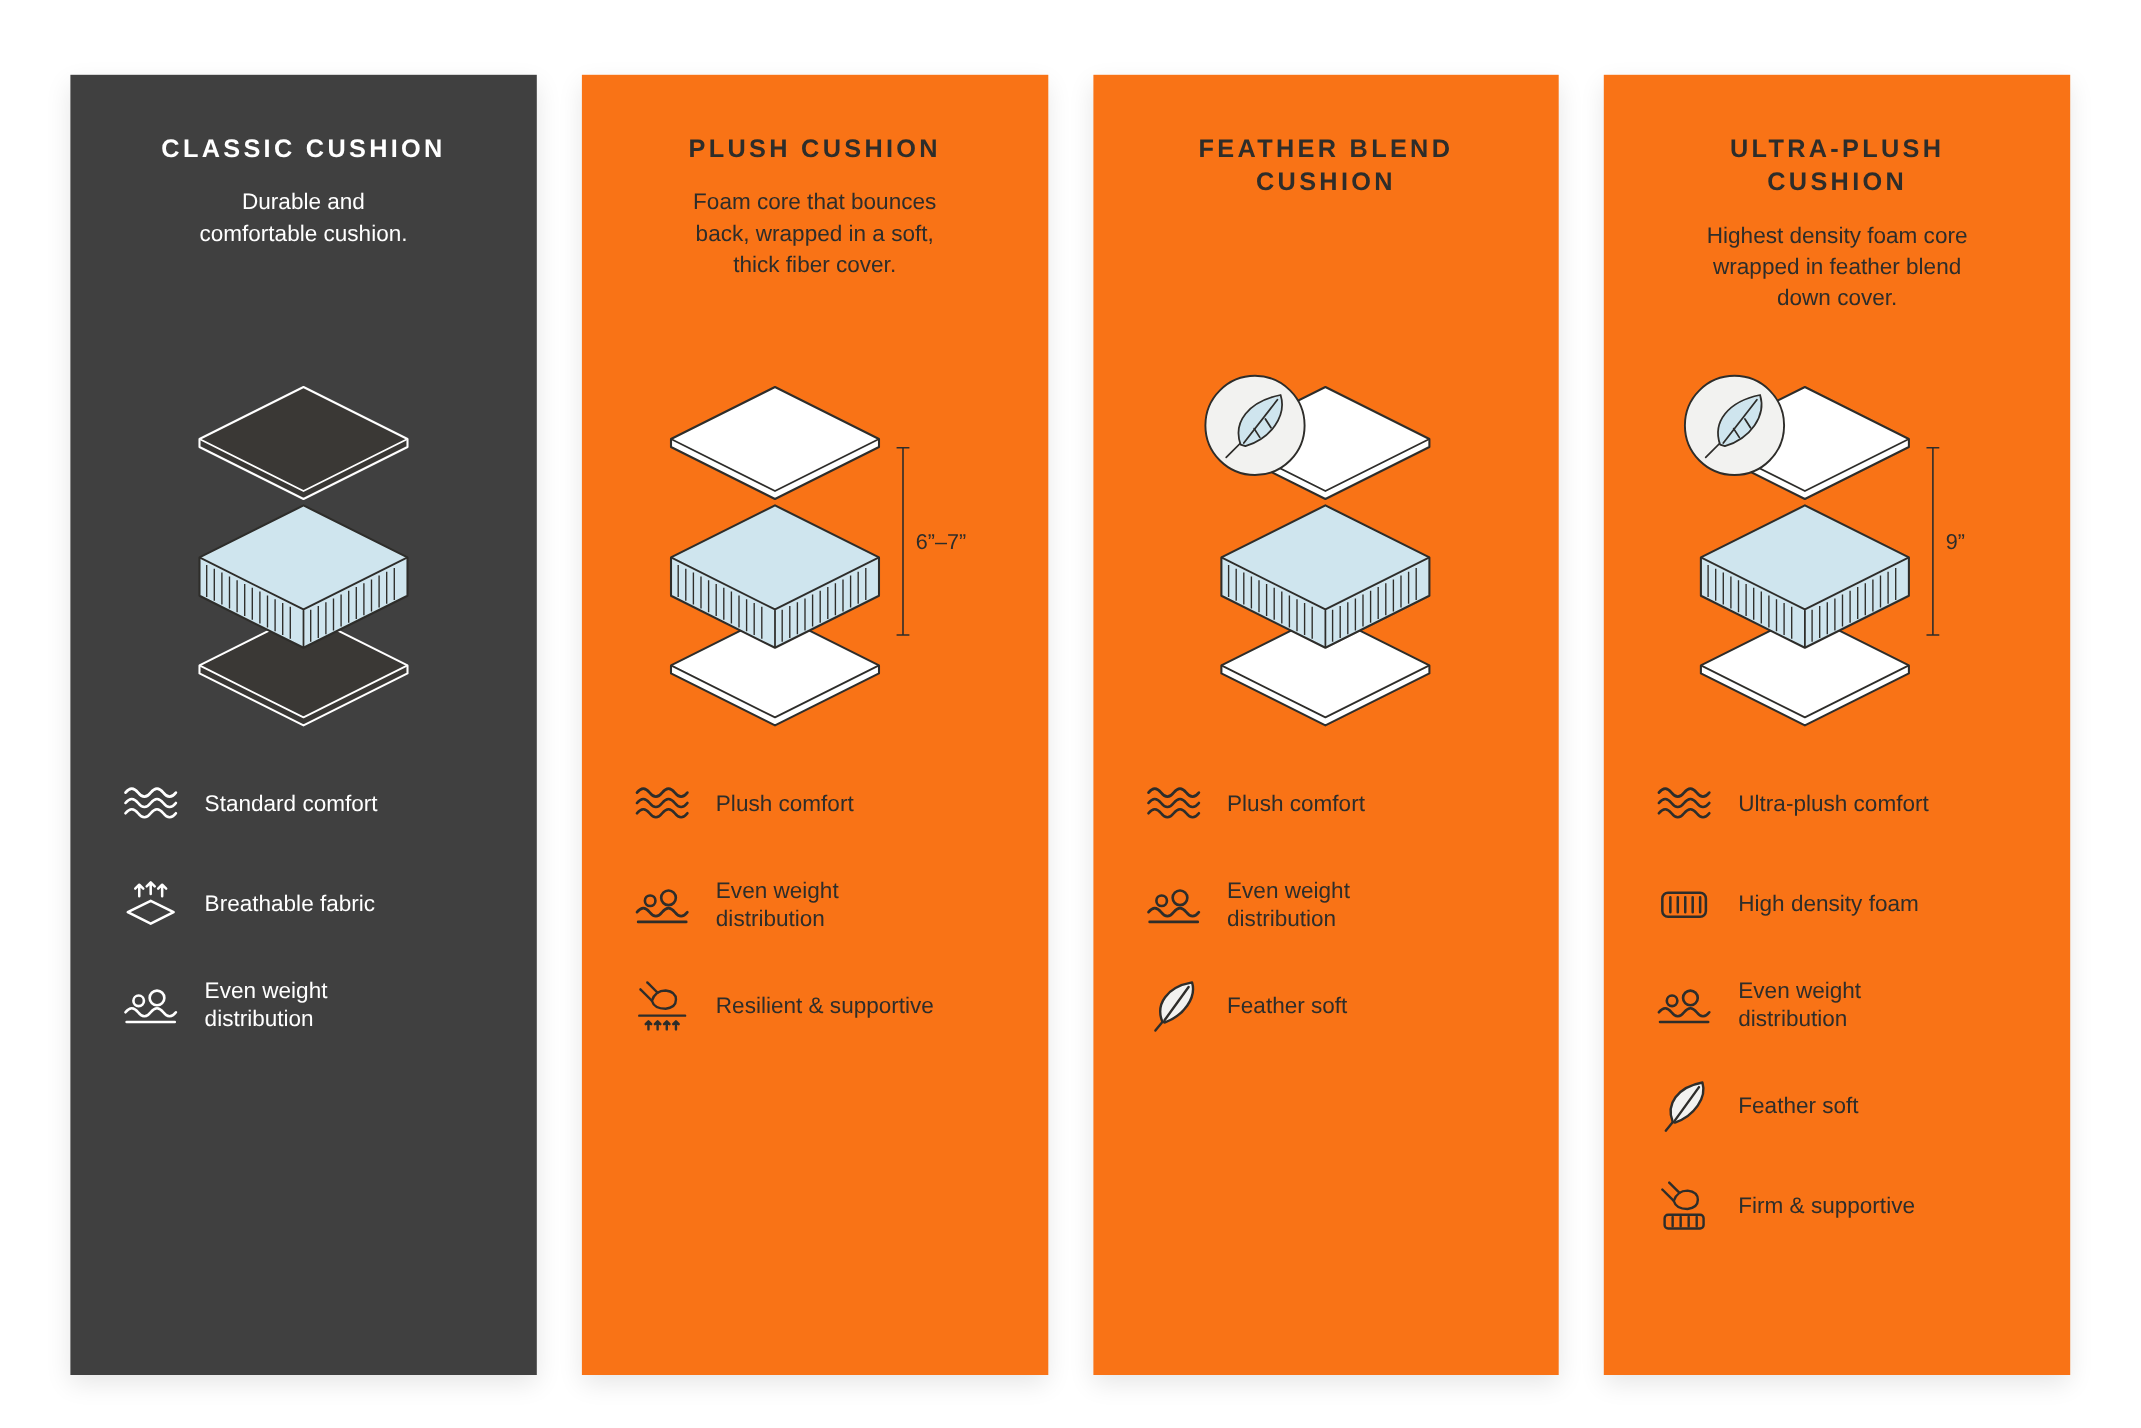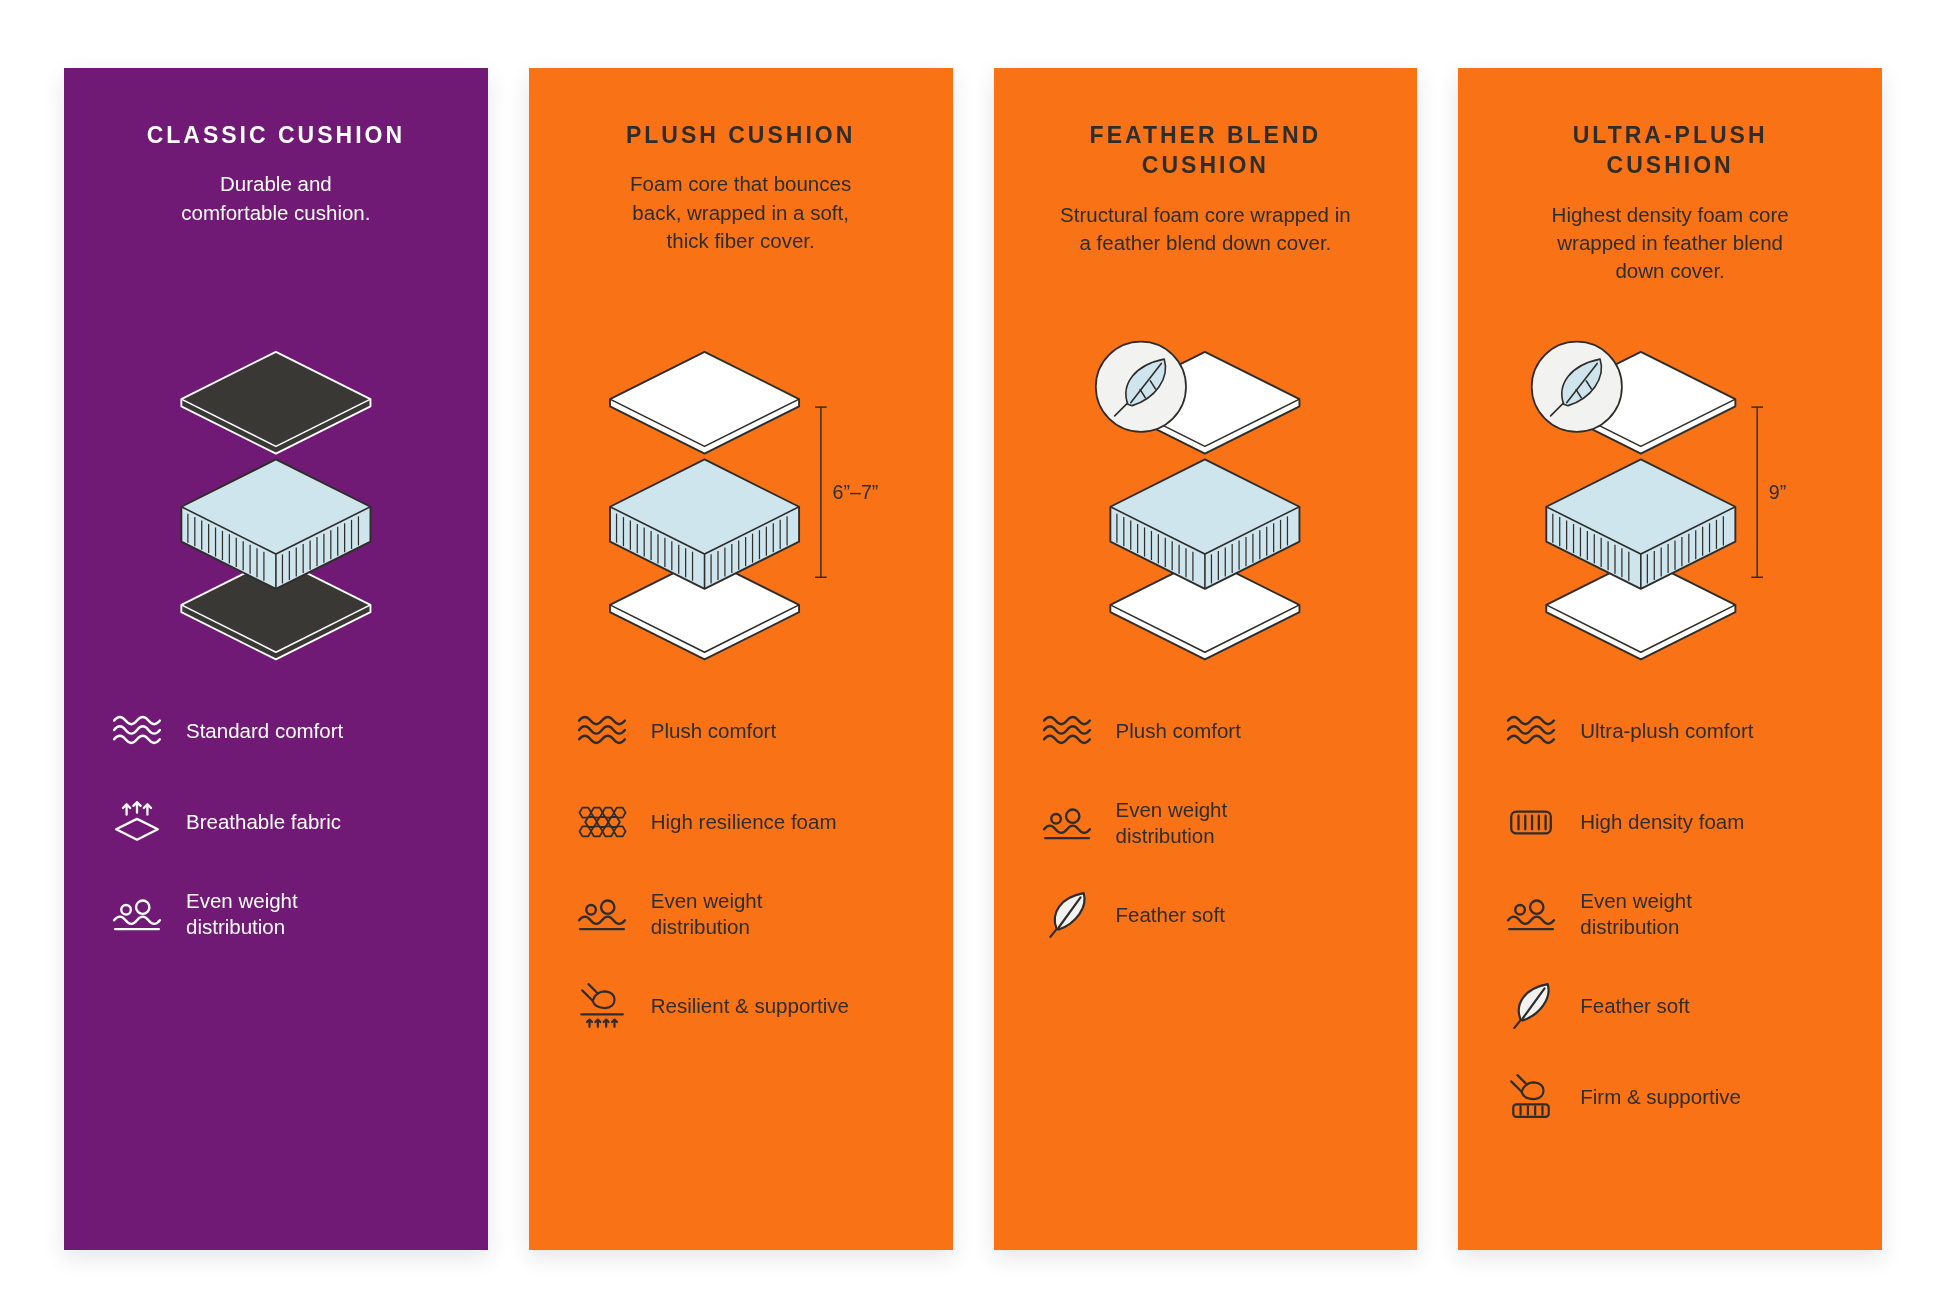--- a/index.html
+++ b/index.html
@@ -11,21 +11,21 @@
   }
   .wrap { display:flex; gap:41px; padding:68px 64px 48px; }
   .card {
     width:424px; height:1182px;
     background:#f97316;
     box-shadow:0 8px 22px rgba(0,0,0,.10);
     padding:52px 40px 40px;
     --ink:#2e2d2a; --panel:#f2f2f0;
     color:var(--ink);
   }
-  .card.dark { background:#701a75; --ink:#ffffff; --panel:#3a3835; }
+  .card.dark { background:#404040; --ink:#ffffff; --panel:#3a3835; }
   .card-head { height:196px; }
   .card-title {
     font-size:23px; font-weight:700; letter-spacing:3px;
     text-align:center; line-height:1.32; color:var(--ink);
     max-width:330px; margin:0 auto;
   }
   .card-desc {
     font-size:20.5px; line-height:1.38; text-align:center;
     margin:20px auto 0; color:var(--ink);
   }
@@ -248,43 +248,36 @@
       </div>
     <div class="features">
         <div class="feature-row">
           <svg class="f-icon" viewBox="0 0 48 48">
             <use href="#sym-comfort-waves-icon"></use>
           </svg>
           <div class="f-label">Plush comfort</div>
         </div>
         <div class="feature-row">
           <svg class="f-icon" viewBox="0 0 48 48">
-            <use href="#sym-honeycomb-foam-icon"></use>
-          </svg>
-          <div class="f-label">High resilience foam</div>
-        </div>
-        <div class="feature-row">
-          <svg class="f-icon" viewBox="0 0 48 48">
             <use href="#sym-even-weight-icon"></use>
           </svg>
           <div class="f-label">Even weight distribution</div>
         </div>
         <div class="feature-row">
           <svg class="f-icon" viewBox="0 0 48 48">
             <use href="#sym-resilient-supportive-icon"></use>
           </svg>
           <div class="f-label">Resilient &amp; supportive</div>
         </div>
       </div>
   </section>
 
   <section class="card">
     <div class="card-head">
       <h2 class="card-title">FEATHER BLEND CUSHION</h2>
-      <p class="card-desc">Structural foam core wrapped in a feather blend down cover.</p>
     </div>
     <div class="diagram">
         <svg viewBox="0 0 470 462">
           <path d="M105 378 L235 313 L365 378 L365 388 L235 453 L105 388 Z" fill="#ffffff" stroke="#2e2d2a" stroke-width="2.6" stroke-linejoin="round"></path>
           <path d="M105 378 L235 443 L365 378" fill="none" stroke="#2e2d2a" stroke-width="2.2" stroke-linejoin="round"></path>
           <path d="M105 243 L235 178 L365 243 L365 291 L235 356 L105 291 Z" fill="#cfe5ee" stroke="#2e2d2a" stroke-width="2.6" stroke-linejoin="round"></path>
           <path d="M105 243 L235 308 L365 243 M235 308 L235 356" fill="none" stroke="#2e2d2a" stroke-width="2.2"></path>
           <g stroke="#2e2d2a" stroke-width="1.7">
             <line x1="114" y1="252.5" x2="114" y2="292.5"></line>
             <line x1="123.5" y1="257.25" x2="123.5" y2="297.25"></line>

